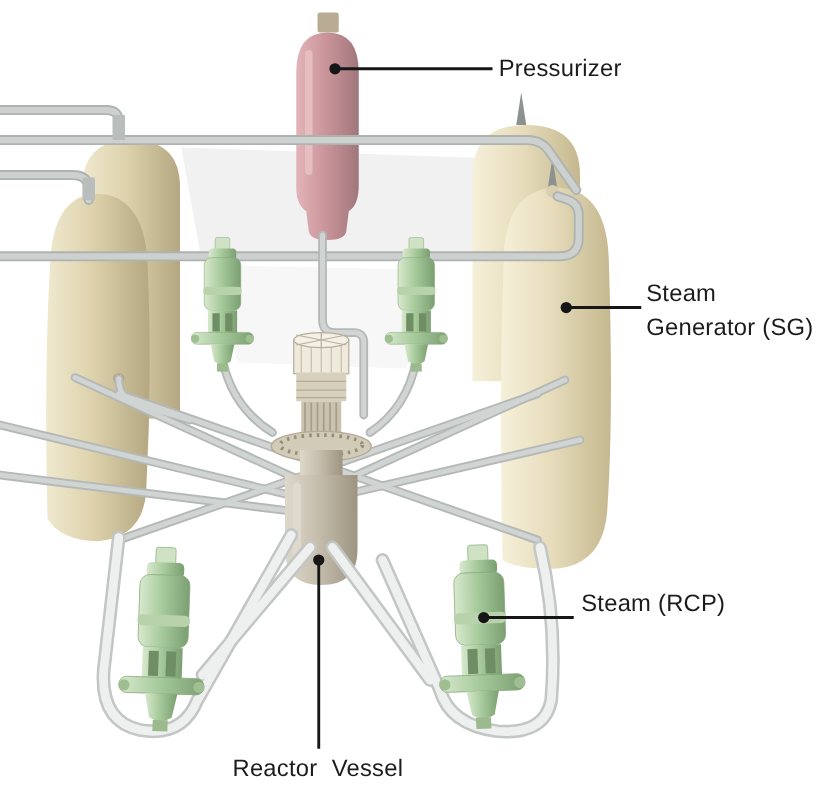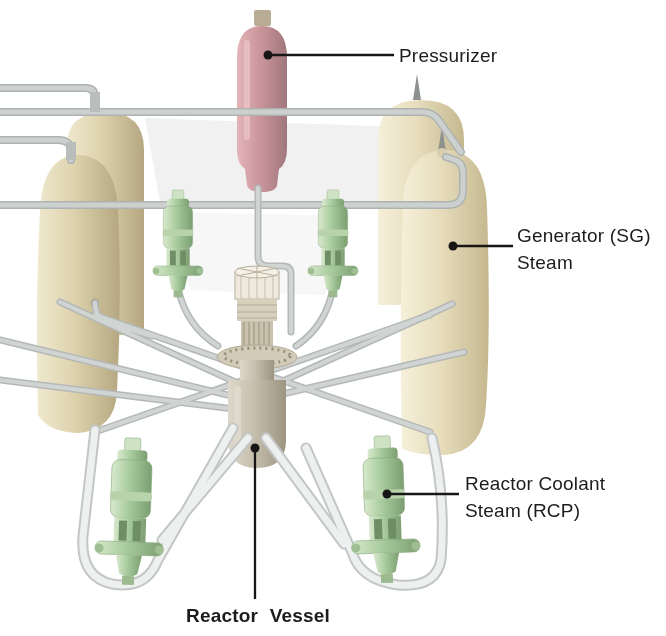--- a/index.html
+++ b/index.html
@@ -1,21 +1,21 @@
 <!DOCTYPE html>
 <html><head>
 <meta charset="utf-8">
 <style>
   html,body{margin:0;padding:0;background:#fff;}
   #stage{position:relative;width:666px;height:636px;background:#ffffff;overflow:hidden;
          font-family:"Liberation Sans",sans-serif;}
   #art{position:absolute;left:0;top:0;}
   .label{position:absolute;font-size:19px;line-height:27px;color:#1c1c1c;
          letter-spacing:.2px;white-space:nowrap;}
-  #lbl-rv{word-spacing:6px;font-weight:bold;}
+  #lbl-rv{word-spacing:6px;}
 </style>
 </head>
 <body>
 
 <div id="stage">
 
 <svg id="art" width="666" height="636" viewBox="0 0 666 636">
   <defs>
     <linearGradient id="gTan" x1="0" y1="0" x2="1" y2="0">
       <stop offset="0" stop-color="#f0e9cf"></stop>
@@ -199,24 +199,23 @@
     <line x1="387" y1="494" x2="459" y2="494"></line>
         <circle cx="387" cy="494" r="4.5" stroke="none"></circle>
     <line x1="255" y1="448" x2="255" y2="599"></line>
         <circle cx="255" cy="448" r="4.5" stroke="none"></circle>
   </g>
 </svg>
 
 <div class="label" id="lbl-pressurizer" style="left:399px;top:42px;">Pressurizer</div>
 
 <div class="label" style="left:517px;top:222px;">
+  <div>Steam</div>
   <div>Generator (SG)</div>
-  <div>Steam</div>
 </div>
 
 <div class="label" style="left:465px;top:470px;">
-  <div>Reactor Coolant</div>
   <div>Steam (RCP)</div>
 </div>
 
 <div class="label" id="lbl-rv" style="left:186px;top:602px;">Reactor Vessel</div>
 
 </div>
 
 </body></html>

